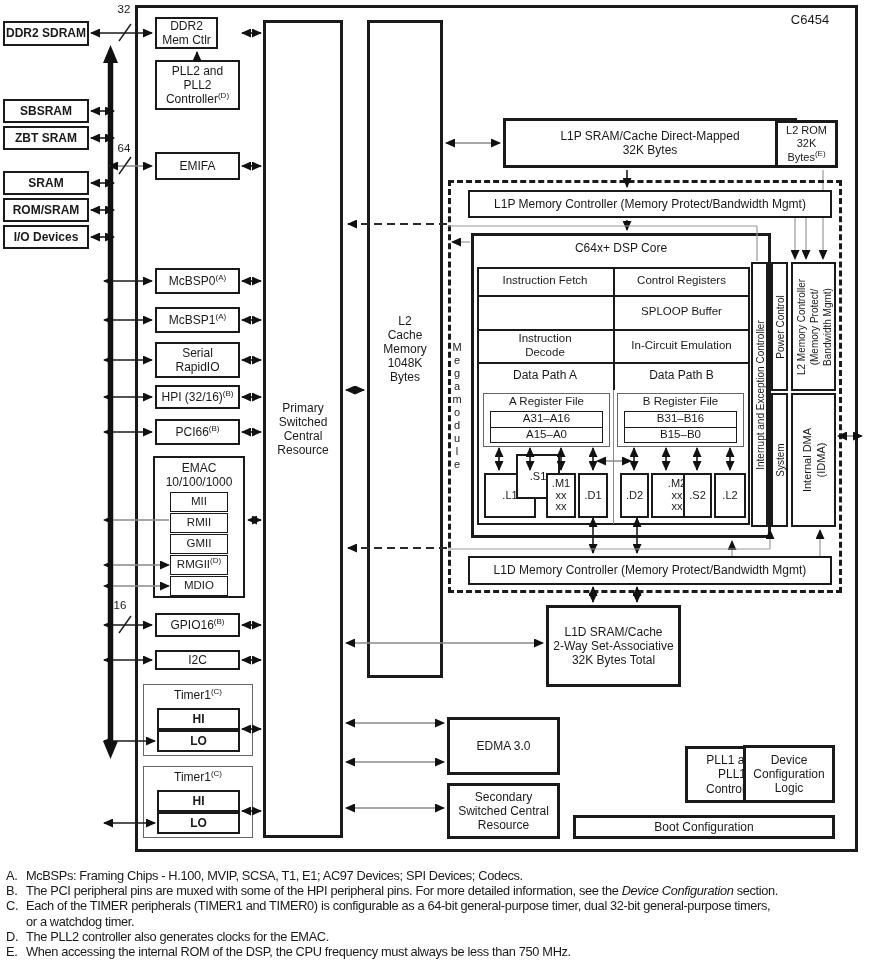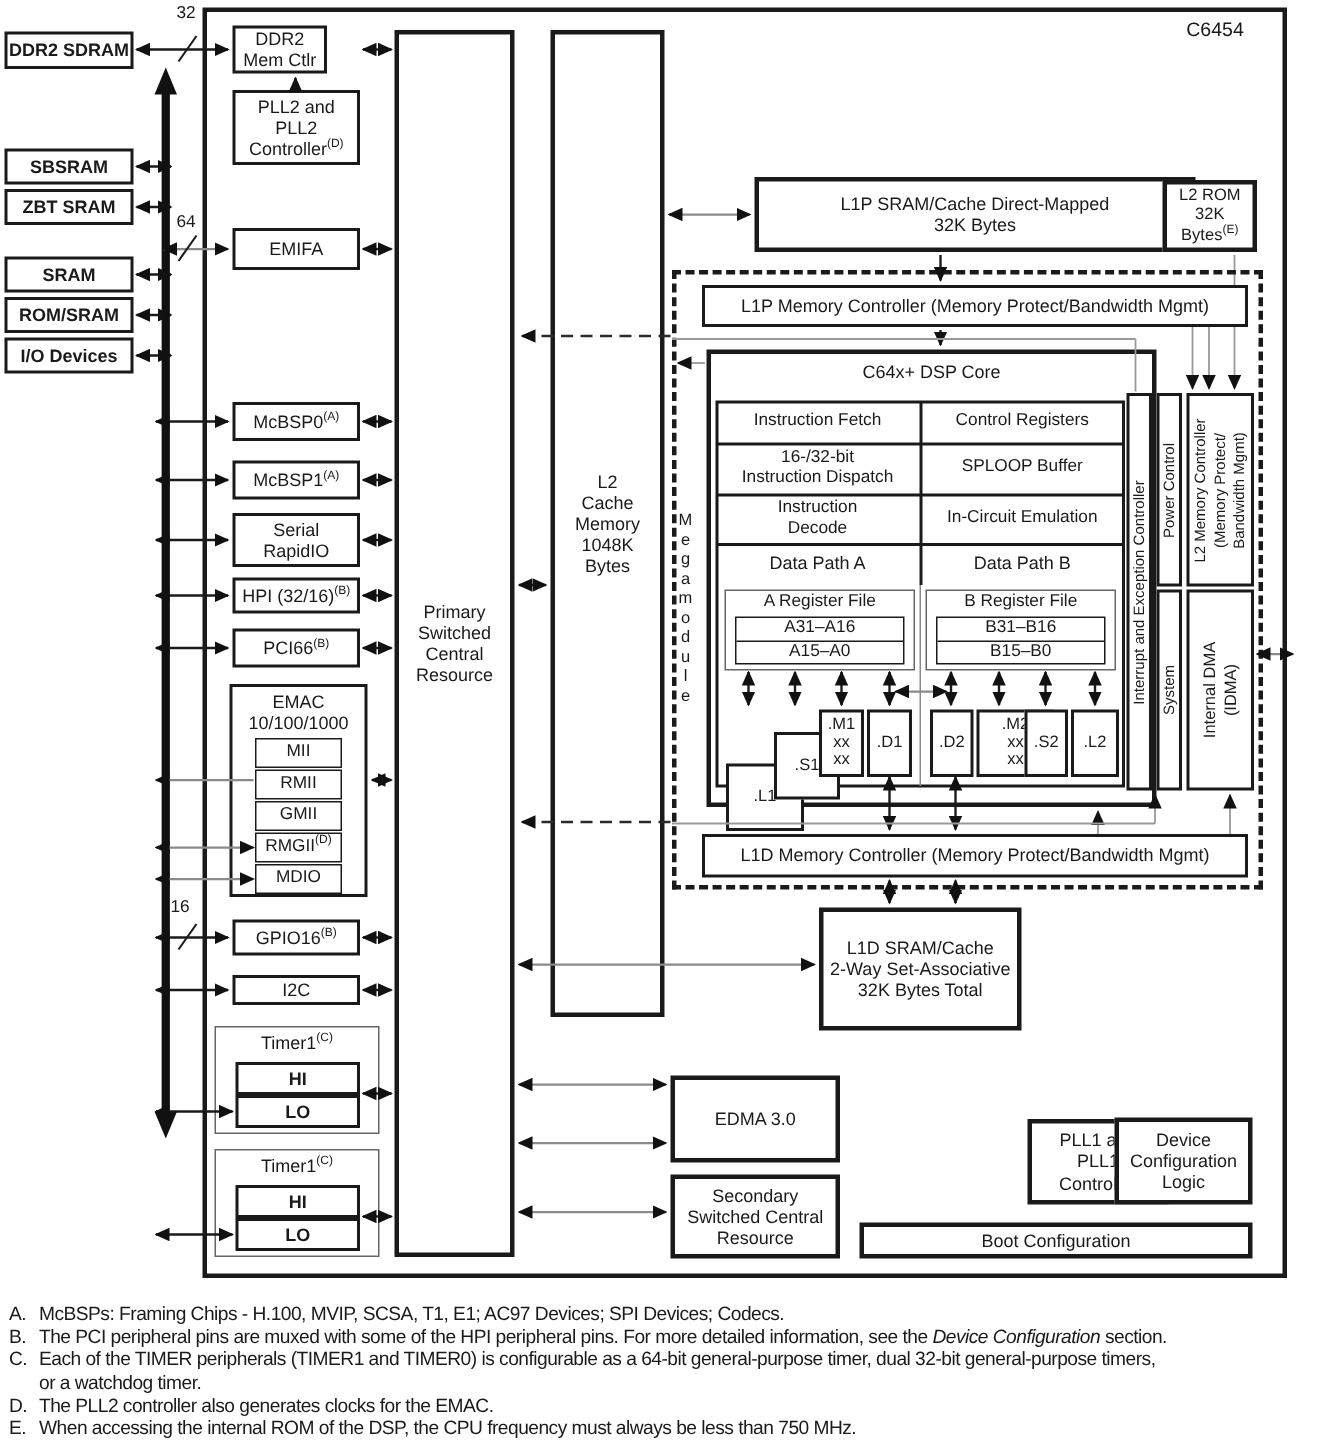--- a/index.html
+++ b/index.html
@@ -201,24 +201,20 @@
       <span>C64x+ DSP Core</span>
     </div>
   <div class="box b2 nobg" style="left:477px;top:267px;width:273px;height:258px;"></div>
 
   <div class="cell" style="left:477px;top:267px;width:136px;height:28px;">
       <span>Instruction Fetch</span>
     </div>
   <div class="cell" style="left:613px;top:267px;width:137px;height:28px;">
       <span>Control Registers</span>
     </div>
-  <div class="cell" style="left:477px;top:295px;width:136px;height:34px;">
-      <span class="pre">16-/32-bit
-Instruction Dispatch</span>
-    </div>
   <div class="cell" style="left:613px;top:295px;width:137px;height:34px;">
       <span>SPLOOP Buffer</span>
     </div>
   <div class="cell" style="left:477px;top:329px;width:136px;height:33px;">
       <span class="pre">Instruction
 Decode</span>
     </div>
   <div class="cell" style="left:613px;top:329px;width:137px;height:33px;">
       <span>In-Circuit Emulation</span>
     </div>
@@ -252,24 +248,24 @@
   </div>
   <div class="box b15 nobg" style="left:624px;top:411px;width:113px;height:32px;"></div>
   <div class="cell f11" style="left:625px;top:411px;width:111px;height:16px;">
       <span>B31–B16</span>
     </div>
   <div class="cell f11" style="left:625px;top:427px;width:111px;height:15px;">
       <span>B15–B0</span>
     </div>
   <div class="hline" style="left:625px;top:427px;width:111px;height:1.4px;"></div>
 
-  <div class="box f11" style="left:484px;top:473px;width:52px;height:45px;margin-top:36px;">
+  <div class="box f11" style="left:484px;top:473px;width:52px;height:45px;">
       <span class="pre">.L1</span>
     </div>
-  <div class="box f11" style="left:516px;top:488px;width:44px;height:45px;">
+  <div class="box f11" style="left:516px;top:454px;width:44px;height:45px;">
       <span class="pre">.S1</span>
     </div>
   <div class="box f11" style="left:546px;top:473px;width:30px;height:45px;line-height:1.05;">
       <span class="pre">.M1
 xx
 xx</span>
     </div>
   <div class="box f11" style="left:578px;top:473px;width:30px;height:45px;">
       <span class="pre">.D1</span>
     </div>

